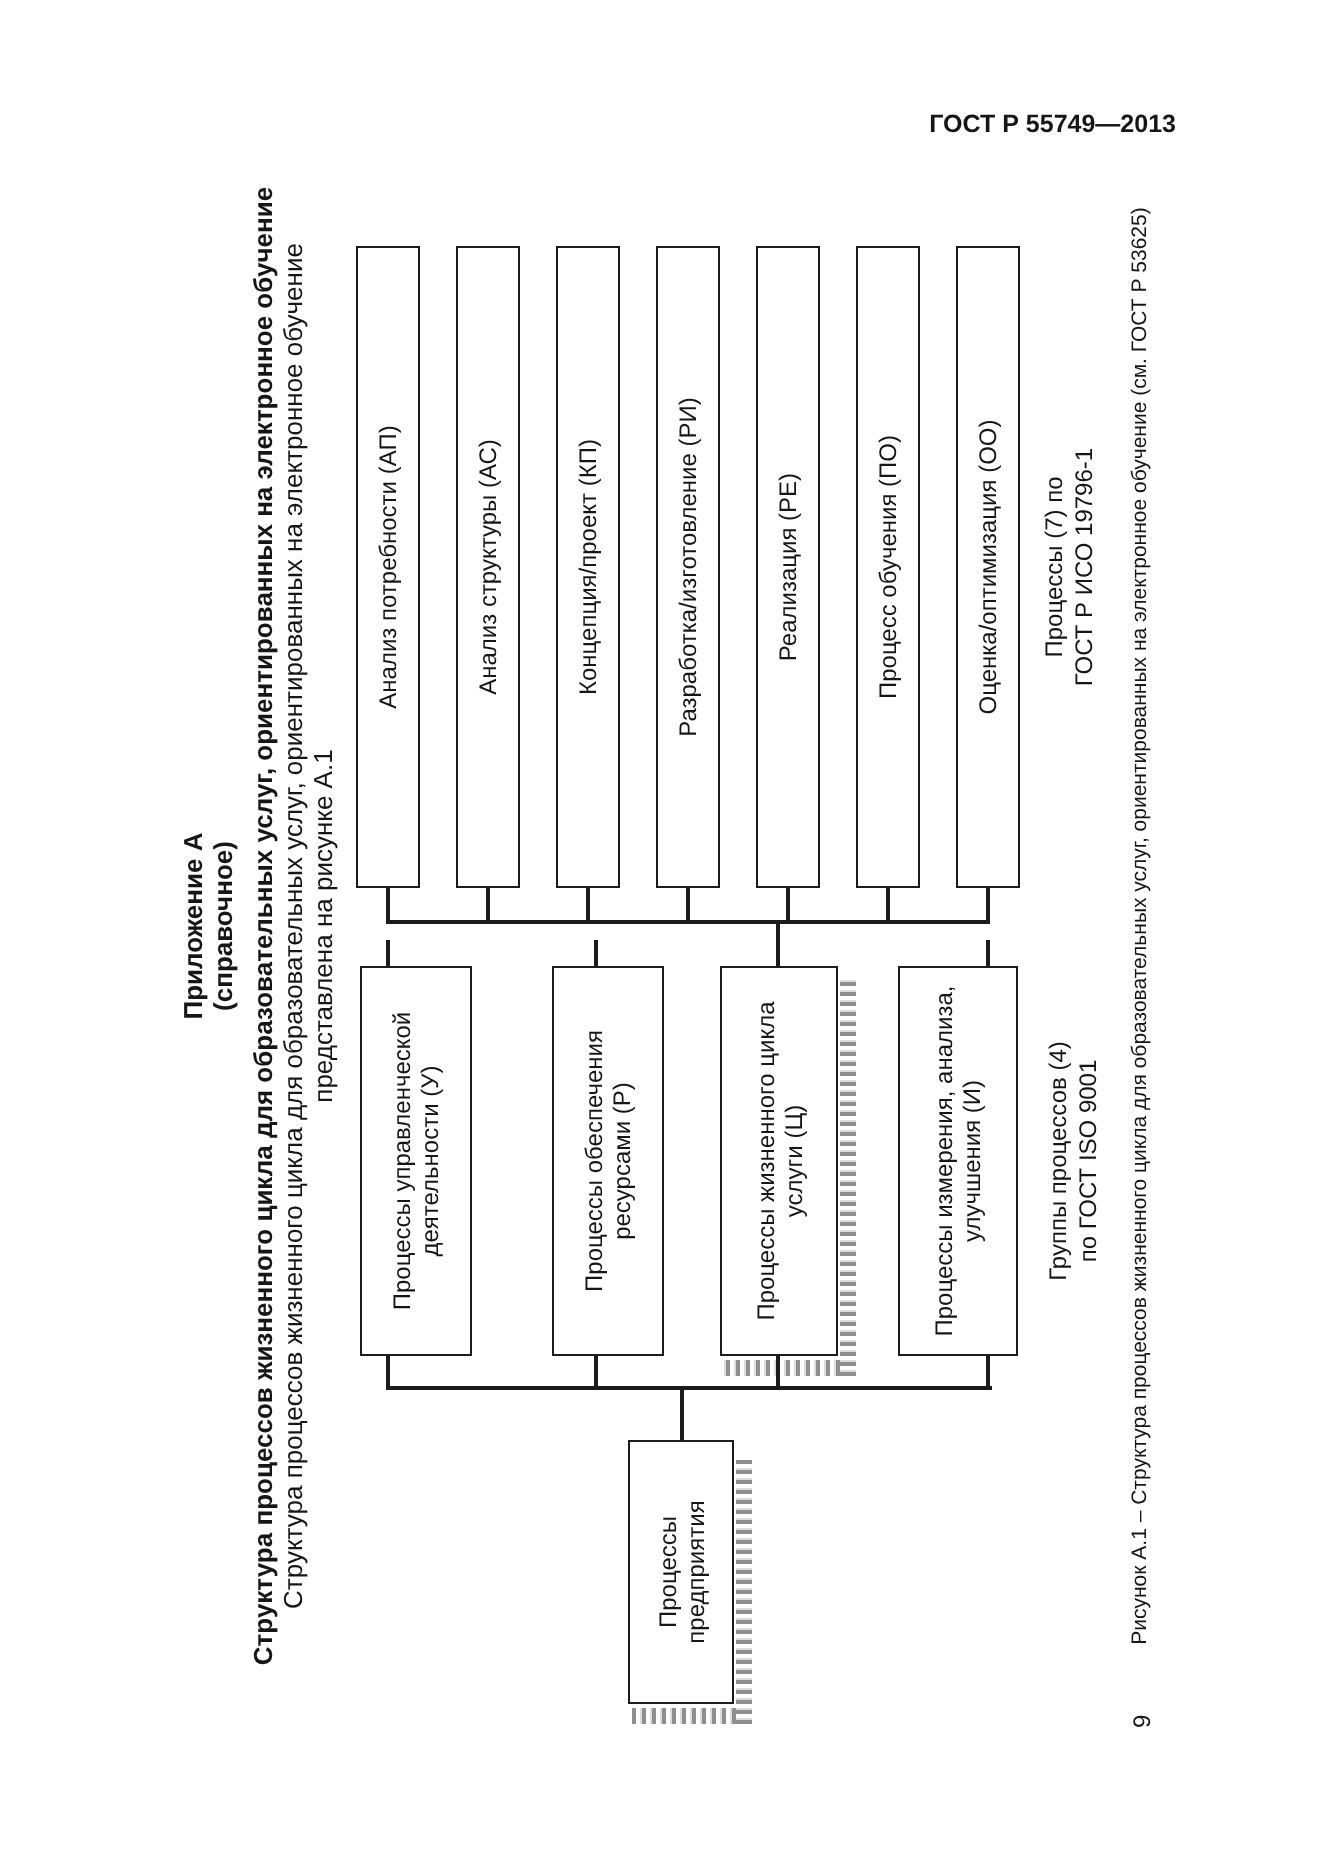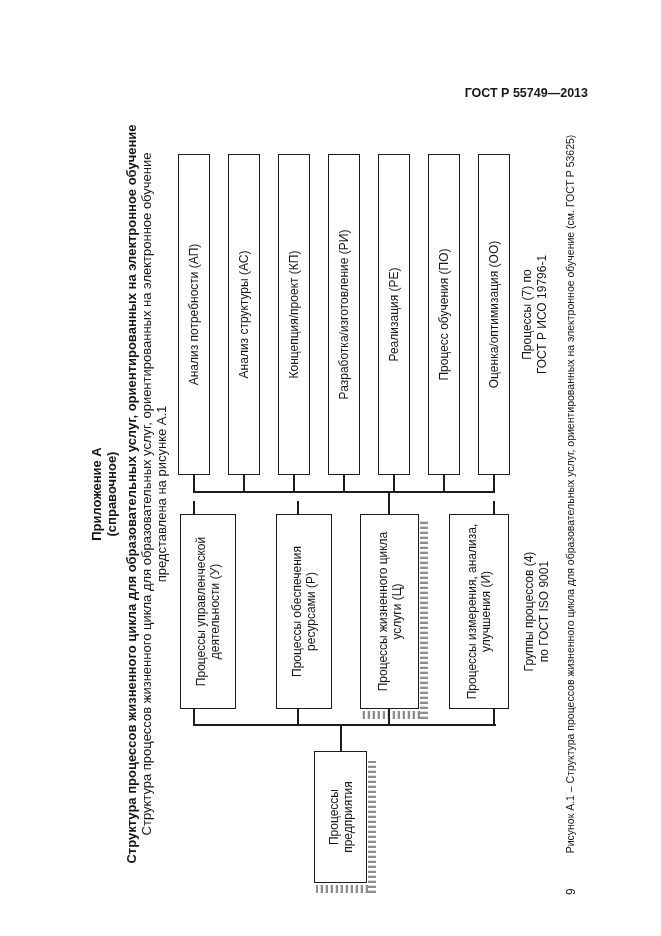--- a/index.html
+++ b/index.html
@@ -1,21 +1,21 @@
 <!DOCTYPE html>
 <html><head>
 <meta charset="utf-8">
 <style>
   html,body{margin:0;padding:0;}
   body{
     width:661px;height:936px;background:#ffffff;
     font-family:"Liberation Sans",sans-serif;color:#161616;
     position:relative;overflow:hidden;
   }
-  .page{position:absolute;inset:0;background:#ffffff;margin-top:31px;}
+  .page{position:absolute;inset:0;background:#ffffff;}
 
   
   .gost-header{
     position:absolute;top:55px;right:73px;
     font-size:12.5px;font-weight:bold;white-space:nowrap;
   }
 
   
   .rotated-content{
     position:absolute;left:70px;top:68px;

